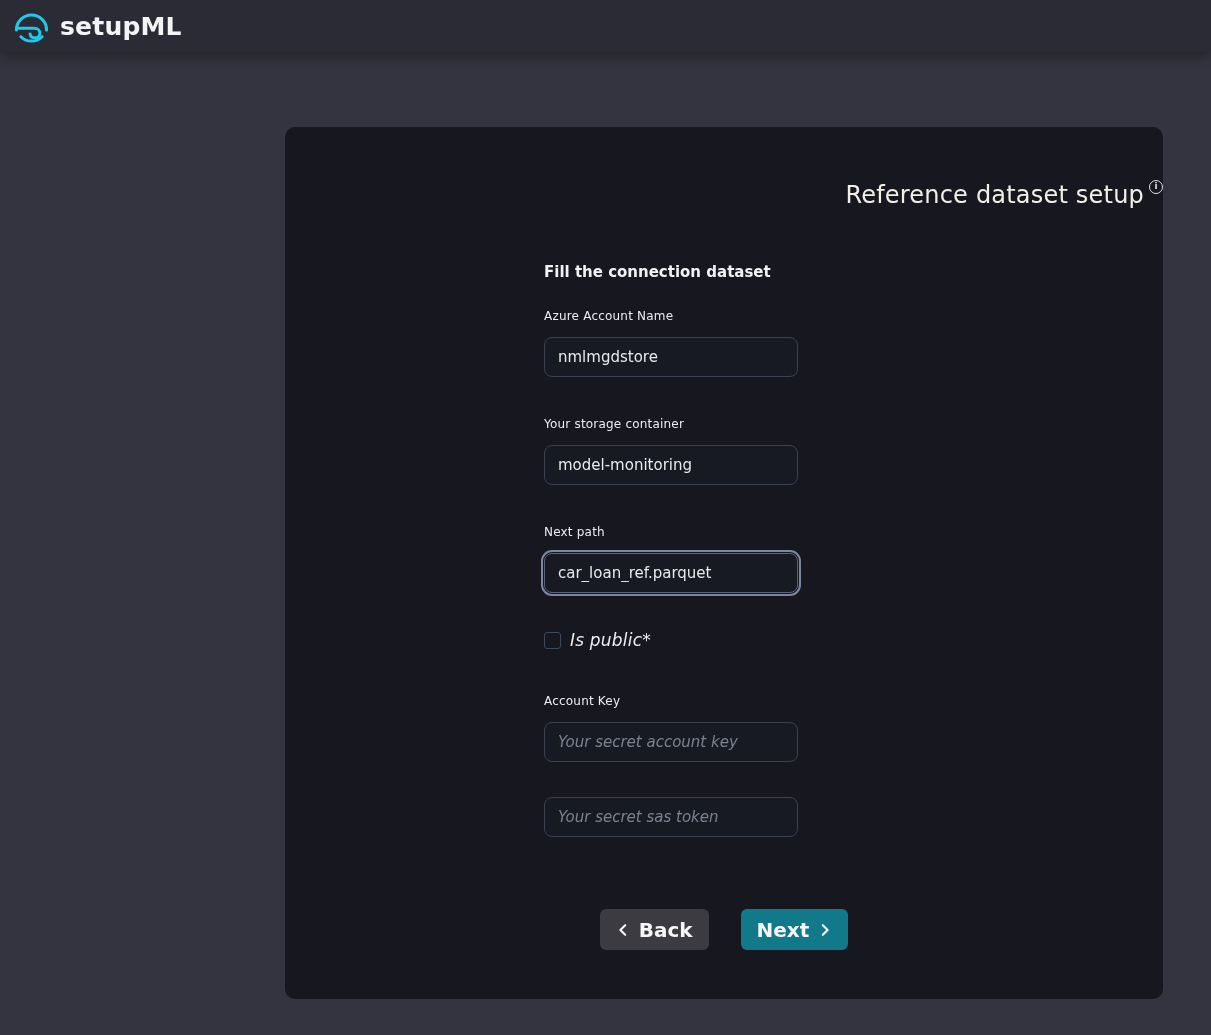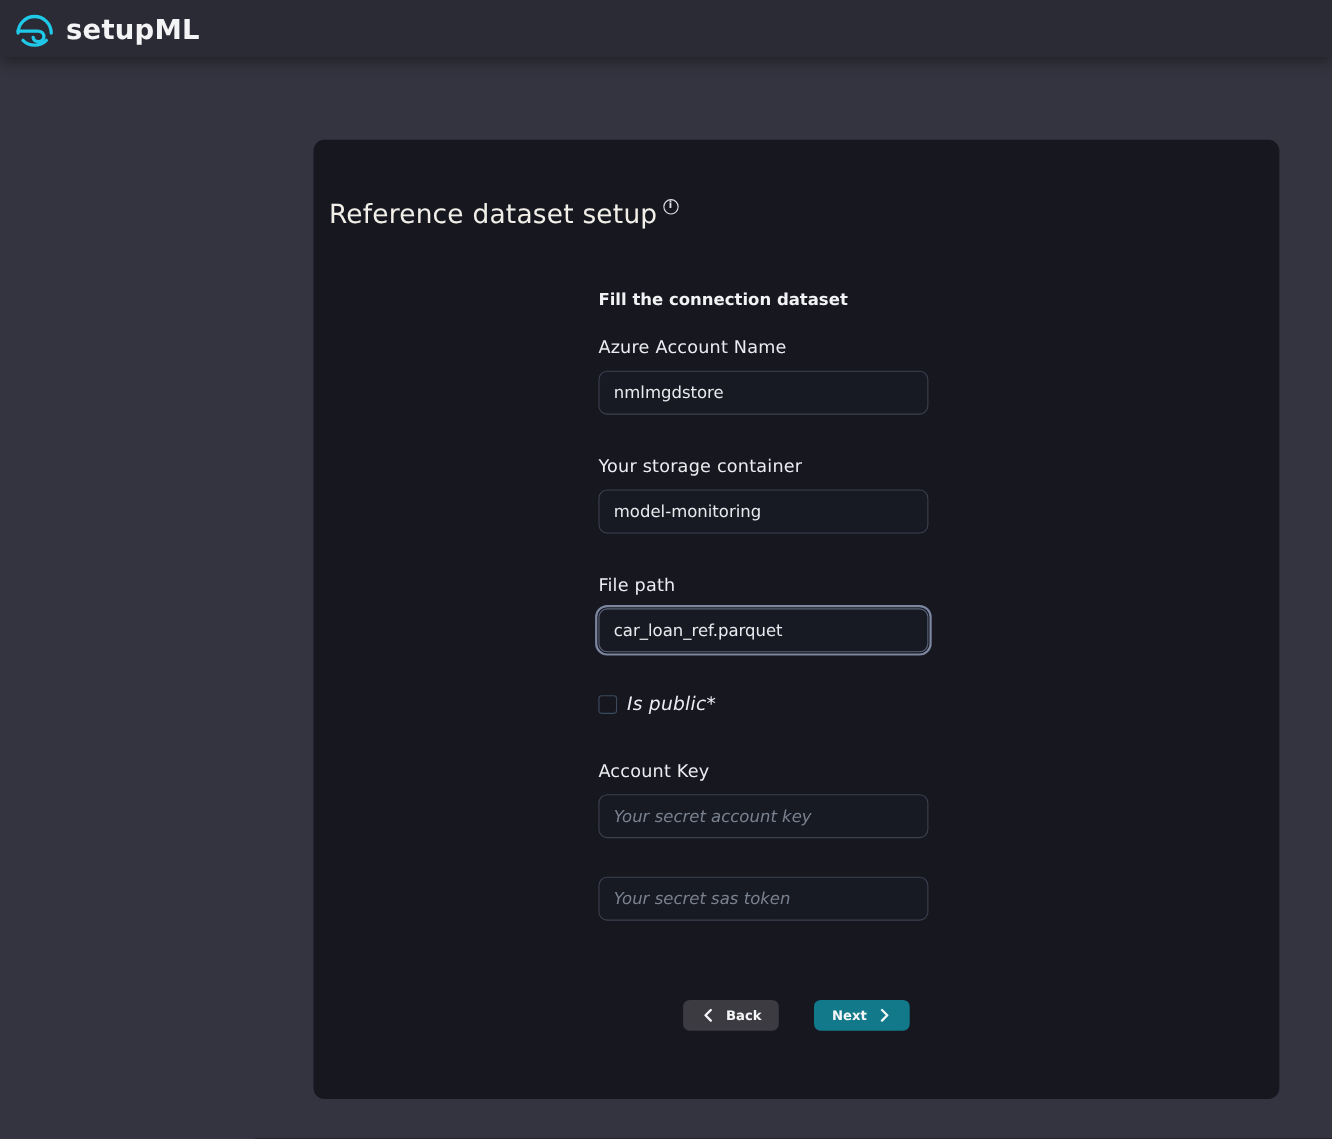--- a/index.html
+++ b/index.html
@@ -38,21 +38,21 @@
   .logo-text .w1{font-weight:600;}
   .logo-text .w2{font-weight:800;text-align:center;}
   
   .card{
     position:absolute;left:285px;top:127px;width:878px;height:872px;
     background:var(--card-bg);
     border-radius:10px;
     padding-top:52px;
   }
   .card-title-row{
-    text-align:left;
+    text-align:right;
     color:var(--text-title);
     margin-bottom:48px;
     line-height:32px;
     margin-left:14px;
   }
   .card-title{
     display:inline;
     font-size:24px;font-weight:400;letter-spacing:.2px;
   }
   .info-badge{
@@ -64,25 +64,25 @@
     line-height:1;
   }
   .form-col{width:300px;margin-left:259px;}
   .section-heading{
     font-size:15px;font-weight:700;color:#f1f2f4;
     line-height:20px;margin-bottom:22px;
   }
   .field-group{margin-bottom:35px;}
   .field-label{
     display:block;
-    font-size:16px;font-weight:400;color:var(--text-main);
+    font-size:12px;font-weight:400;color:var(--text-main);
     line-height:24px;margin-bottom:9px;letter-spacing:.2px;
   }
   .text-input{
-    width:300px;height:40px;
+    width:254px;height:40px;
     background:var(--input-bg);
     border:1px solid var(--input-border);
     border-radius:8px;
     color:#e8eaed;font-size:15px;
     font-family:"DejaVu Sans","Liberation Sans",sans-serif;
     padding:0 13px;
     outline:none;
   }
   .text-input::placeholder{
     color:var(--placeholder);font-style:italic;opacity:1;
@@ -103,25 +103,25 @@
     background:transparent;
     display:inline-block;cursor:pointer;
   }
   .checkbox-label{font-size:17px;color:var(--text-main);letter-spacing:.2px;font-style:italic;}
   
   .button-row{
     margin-top:72px;
     display:flex;justify-content:center;gap:32px;
   }
   .btn{
-    height:28px;min-width:86px;
+    height:41px;min-width:86px;
     display:inline-flex;align-items:center;justify-content:center;gap:9px;
     border:none;border-radius:6px;
     font-family:"DejaVu Sans","Liberation Sans",sans-serif;
-    font-size:12px;font-weight:700;color:#f5f6f7;
+    font-size:20px;font-weight:700;color:#f5f6f7;
     padding:0 16px;cursor:pointer;
   }
   .btn-back{background:var(--back-button-bg);}
   .btn-next{background:var(--accent-teal);}
   .chev{width:14px;height:14px;display:block;}
 </style>
 </head>
 <body>
 
 <header class="topbar">
@@ -149,21 +149,21 @@
       <label class="field-label">Azure Account Name</label>
       <input class="text-input" type="text" value="nmlmgdstore" style="">
     </div>
 
     <div class="field-group">
       <label class="field-label">Your storage container</label>
       <input class="text-input" type="text" value="model-monitoring" style="">
     </div>
 
     <div class="field-group">
-      <label class="field-label">File path</label>
+      <label class="field-label">Next path</label>
       <input class="text-input focused" type="text" autofocus="" value="car_loan_ref.parquet" style="">
     </div>
 
     <div class="checkbox-row">
       <span class="checkbox-box"></span>
       <span class="checkbox-label">Is public*</span>
     </div>
 
     <div class="field-group">
       <label class="field-label">Account Key</label>

